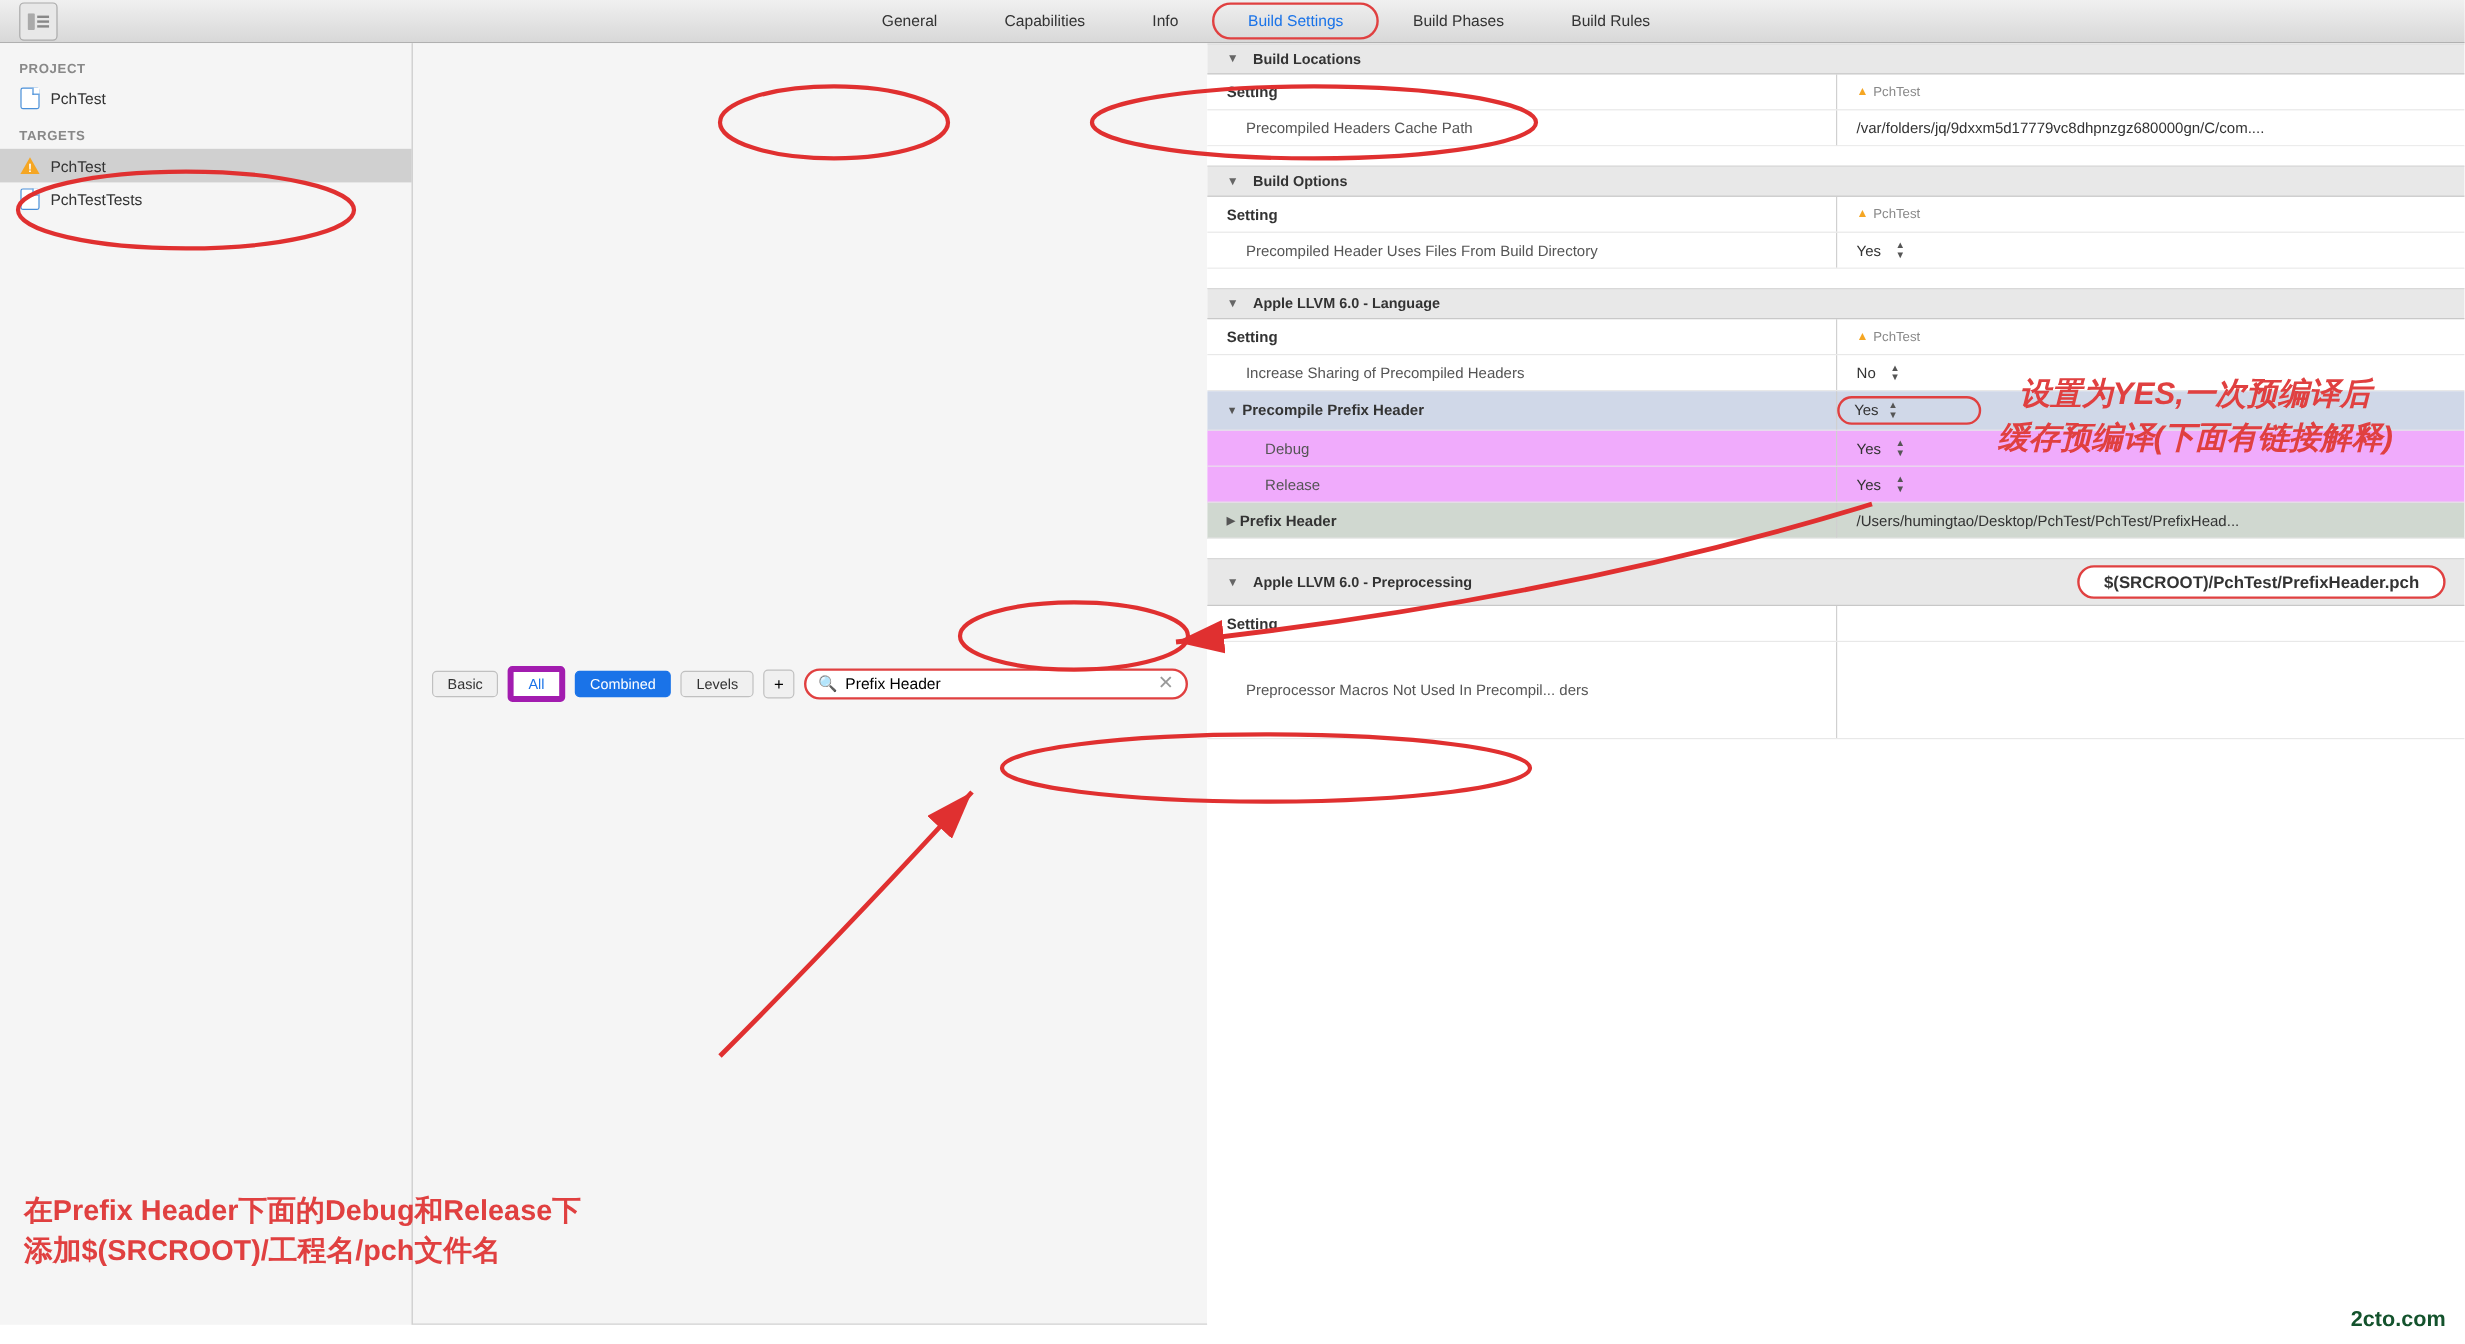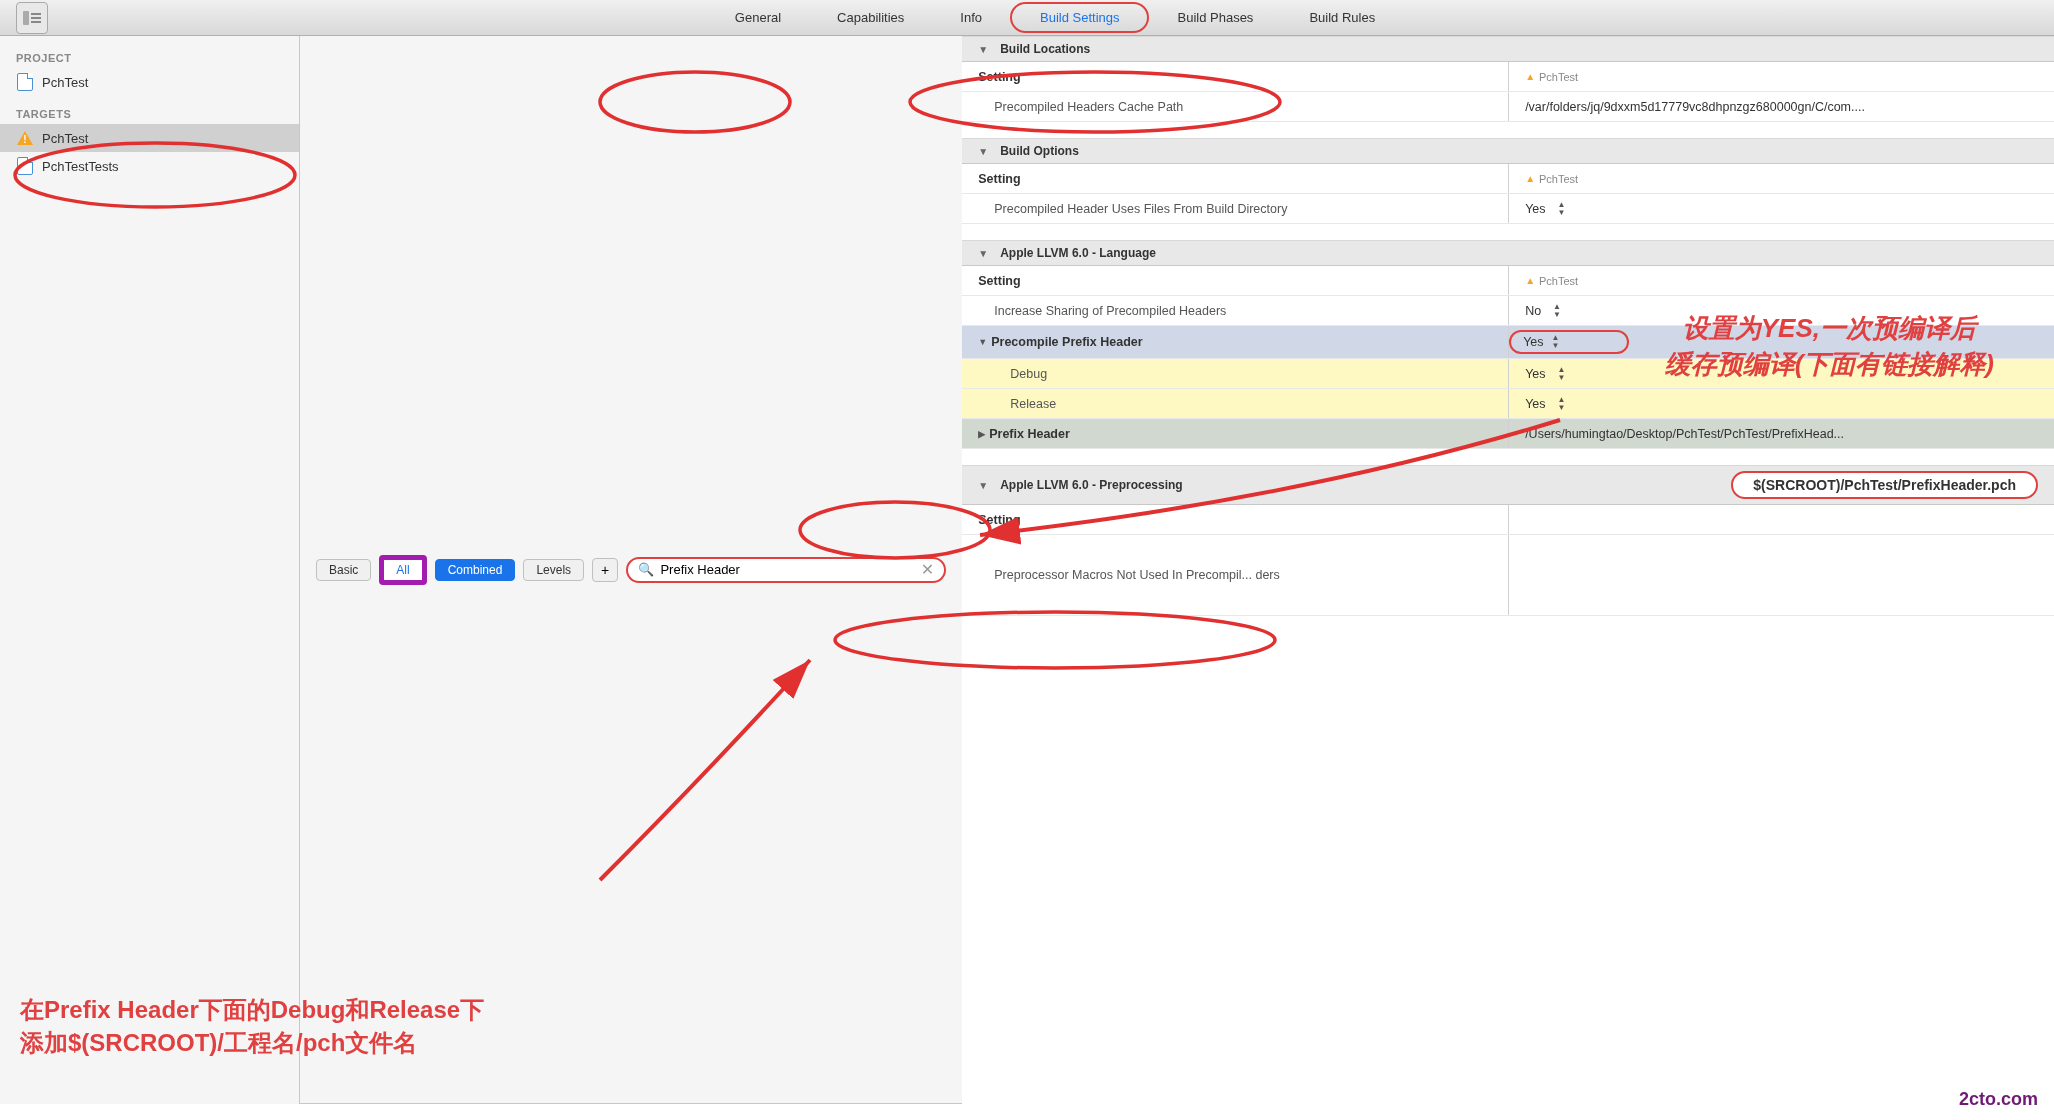--- a/index.html
+++ b/index.html
@@ -56,21 +56,21 @@
     }
 
     
     .main-layout {
       display: flex;
       height: calc(1120px - 52px);
     }
 
     
     .sidebar {
-      width: 300px;
+      width: 344px;
       background: #f5f5f5;
       border-right: 1px solid #c8c8c8;
       padding: 12px 0;
       flex-shrink: 0;
     }
     .sidebar-section-label {
       font-size: 11px;
       font-weight: 700;
       color: #888;
       padding: 4px 16px;
@@ -196,21 +196,21 @@
       font-size: 10px;
       color: #666;
     }
 
     .setting-row {
       display: flex;
       border-bottom: 1px solid #e8e8e8;
       min-height: 30px;
     }
     .setting-row.subrow {
-      background: #fef9c3;
+      background: #f0abfc;
     }
     .setting-label-col {
       width: 50%;
       padding: 6px 16px 6px 32px;
       color: #555;
       font-size: 12.5px;
       display: flex;
       align-items: center;
     }
     .setting-label-col.section-label {
@@ -312,21 +312,21 @@
       font-weight: bold;
       pointer-events: none;
     }
 
     
     .watermark {
       position: absolute;
       bottom: 10px;
       right: 16px;
       font-size: 18px;
-      color: #701a75;
+      color: #14532d;
       font-weight: bold;
     }
 
     
     .top-right-annotation {
       position: absolute;
       color: #e04040;
       font-size: 26px;
       font-weight: bold;
       pointer-events: none;

